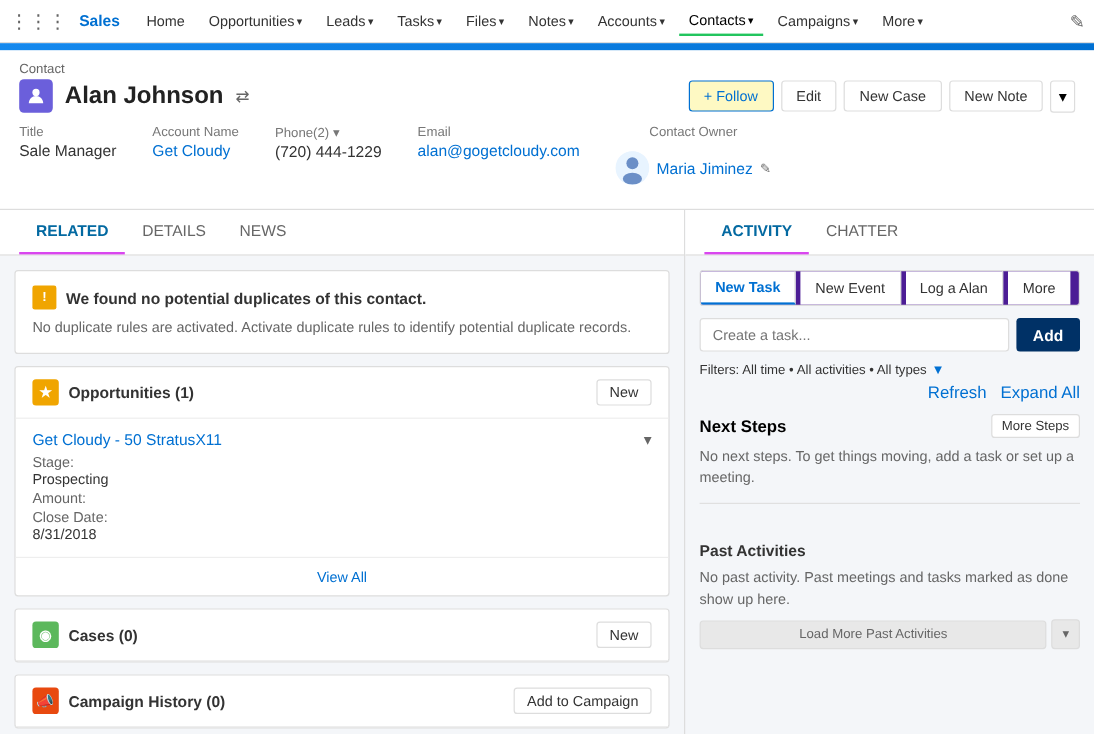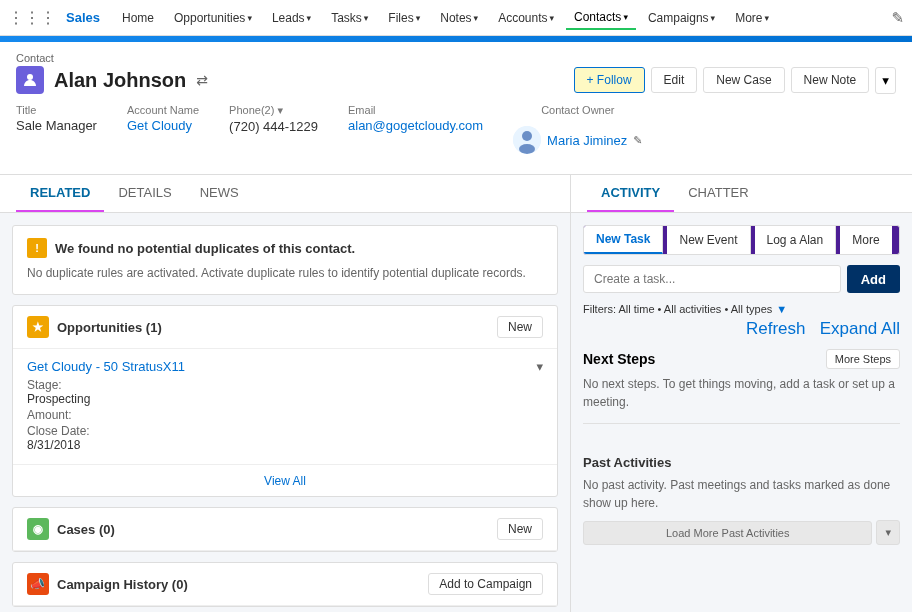--- a/index.html
+++ b/index.html
@@ -337,21 +337,21 @@
     .filters-row {
       font-size: 11px;
       color: #333;
       margin-bottom: 4px;
       display: flex;
       align-items: center;
       gap: 4px;
     }
     .filter-funnel { color: #0070d2; }
     .refresh-row {
-      font-size: 17px;
+      font-size: 14px;
       color: #0070d2;
       text-align: right;
       margin-bottom: 10px;
       cursor: pointer;
     }
 
     
     .activity-section { margin-bottom: 12px; }
     .activity-section-header {
       display: flex;

